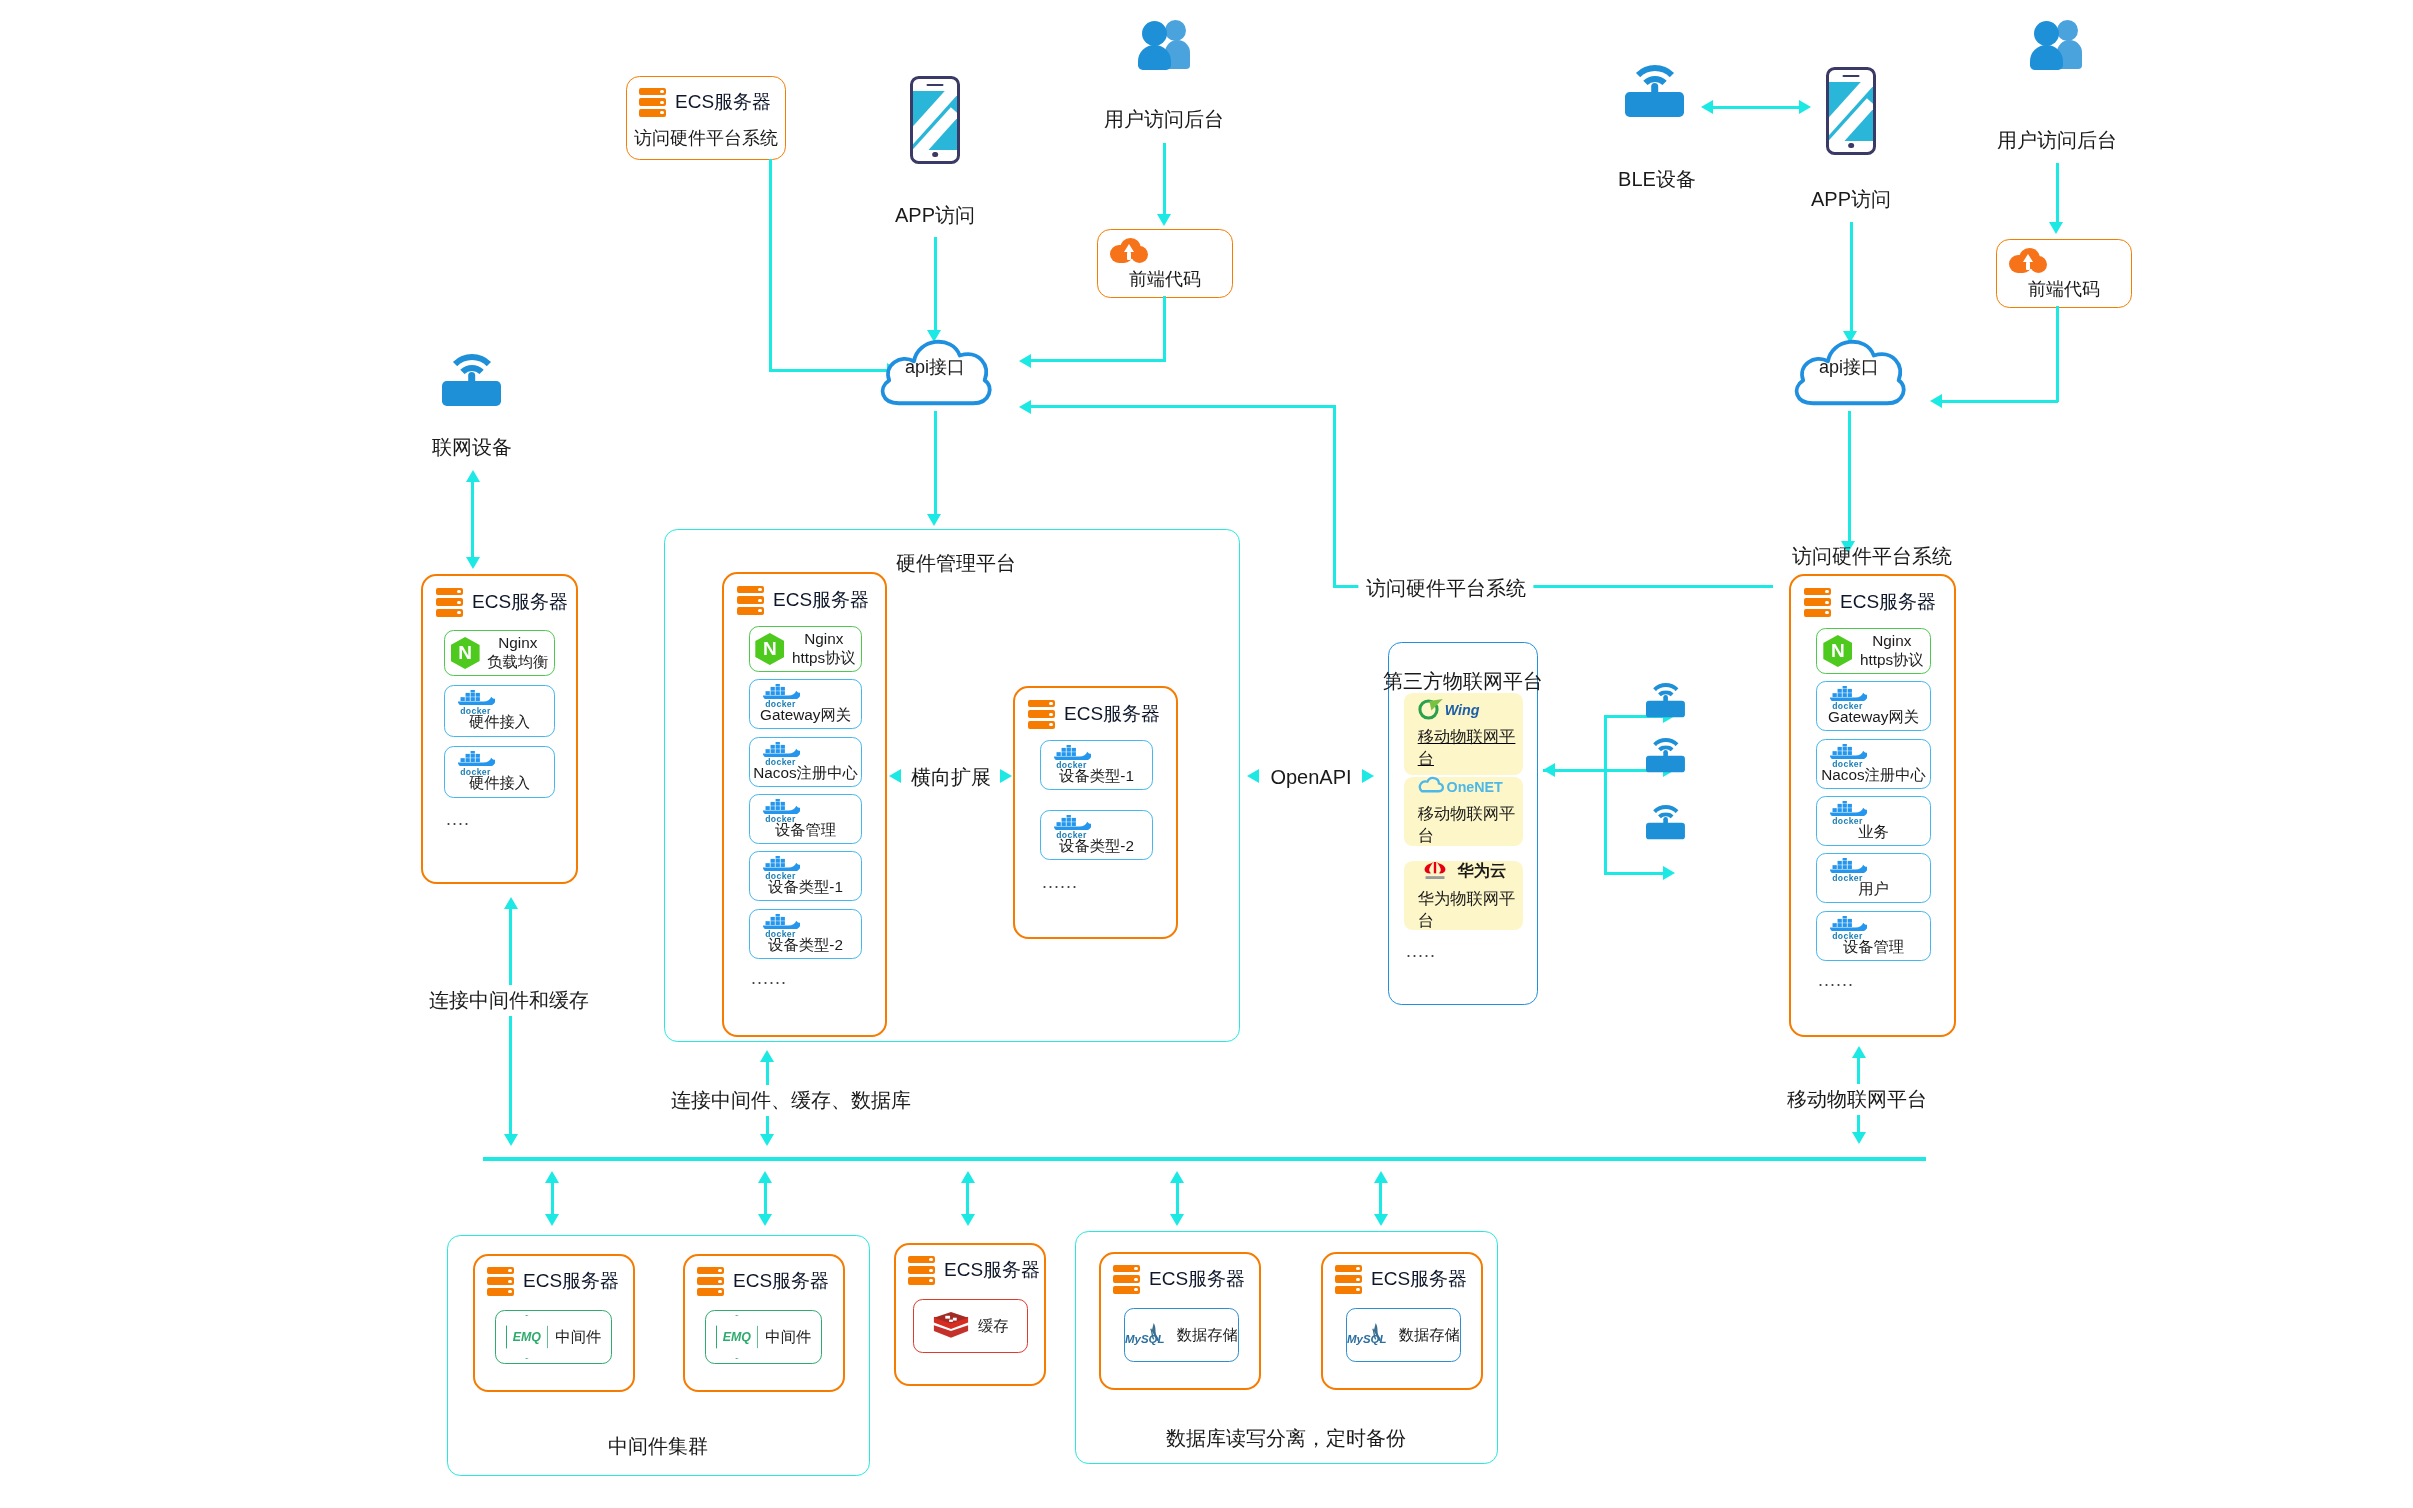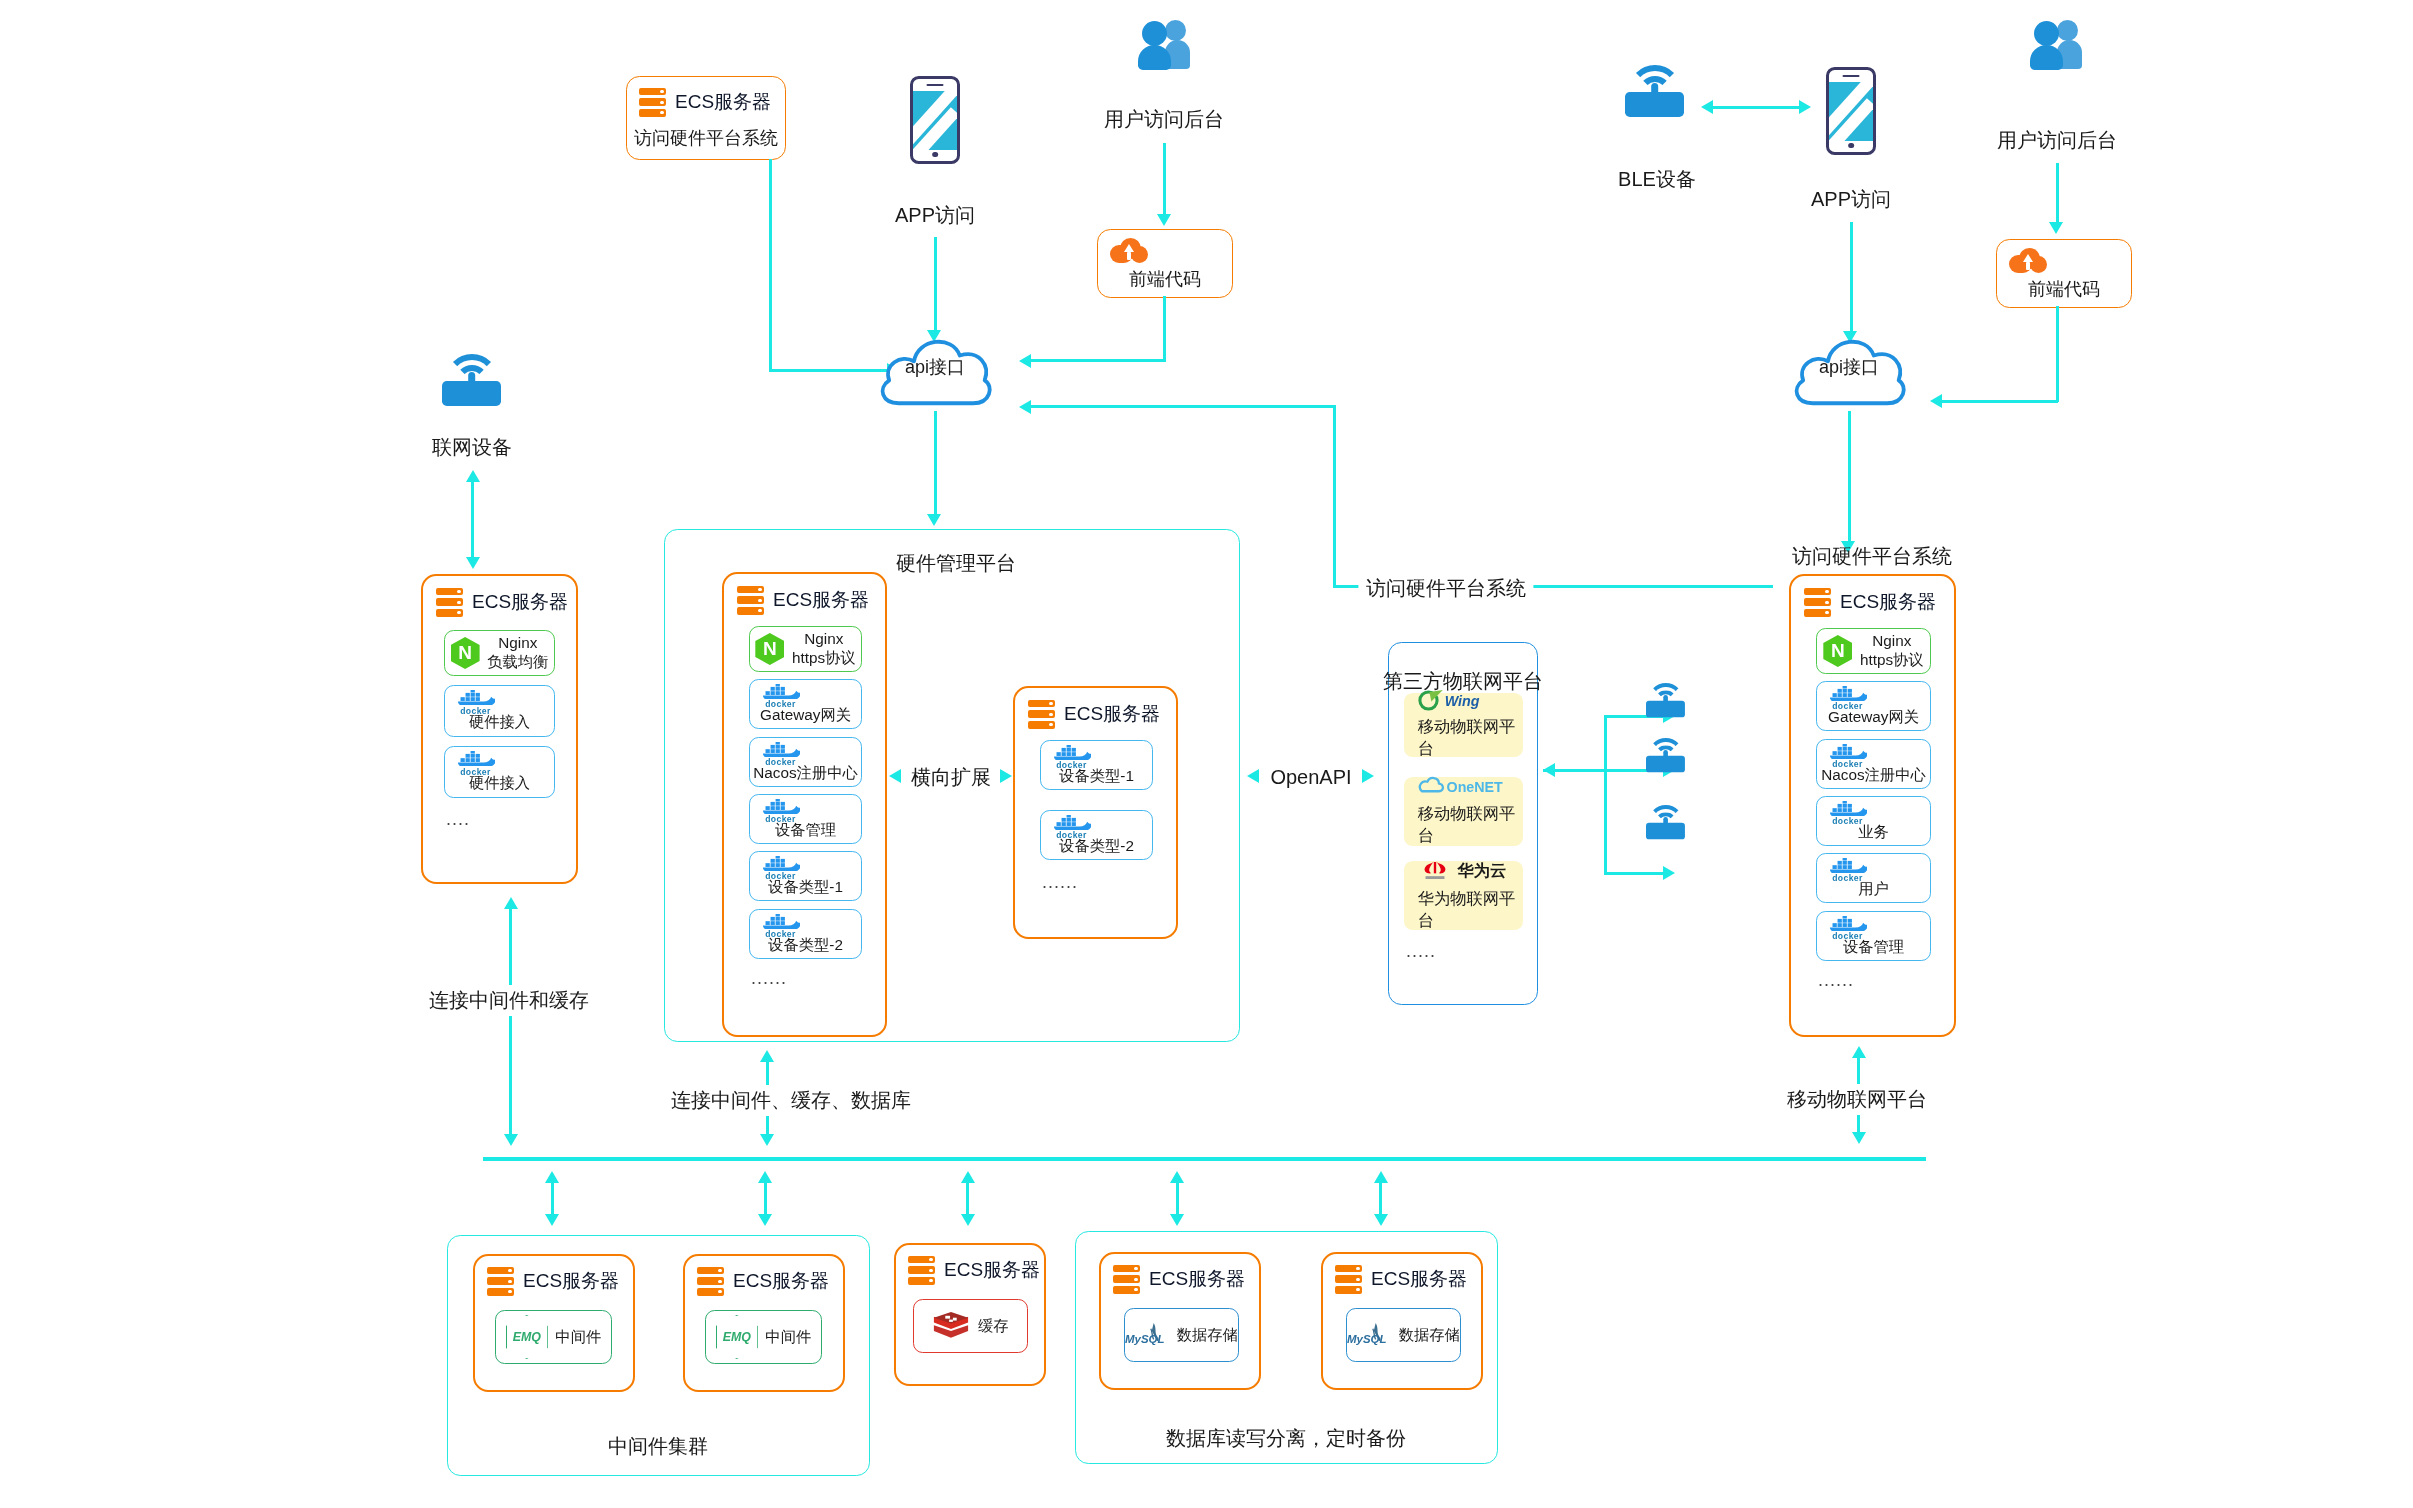--- a/index.html
+++ b/index.html
@@ -449,21 +449,21 @@
   <div class="ah dn" style="left:760px;top:1134px;"></div>
   <div class="lbl c" style="left:791px;top:1085px;background:#fff;padding:2.9px 5.7px;">连接中间件、缓存、数据库</div>
 
   <div class="ah lf" style="left:1247px;top:769px;"></div>
   <div class="lbl c" style="left:1311px;top:765px;">OpenAPI</div>
   <div class="ah rt" style="left:1362px;top:769px;"></div>
 
   <div class="plat-box" style="left:1388px;top:642px;width:148px;height:361px;">
     <div class="lbl" style="left:50%;transform:translateX(-50%);top:26px;font-size:20px;">第三方物联网平台</div>
 
-    <div class="iot-chip" style="left:15.3px;top:50px;width:119px;height:64px;">
+    <div class="iot-chip" style="left:15.3px;top:50px;width:119px;height:82px;text-decoration:underline;">
       <div class="brand">
         <svg width="82" height="21" viewBox="0 0 86 22">
           <circle cx="11" cy="11" r="9" fill="none" stroke="#2aa14a" stroke-width="3.2"></circle>
           <path d="M12 2 L26 0 L14 12 Z" fill="#7ac143"></path>
           <text x="28" y="17" font-family="Liberation Sans,sans-serif" font-size="15" font-weight="bold" fill="#1c5fa8" font-style="italic">Wing</text>
         </svg>
       </div>
       <div class="sub">移动物联网平台</div>
     </div>
 

